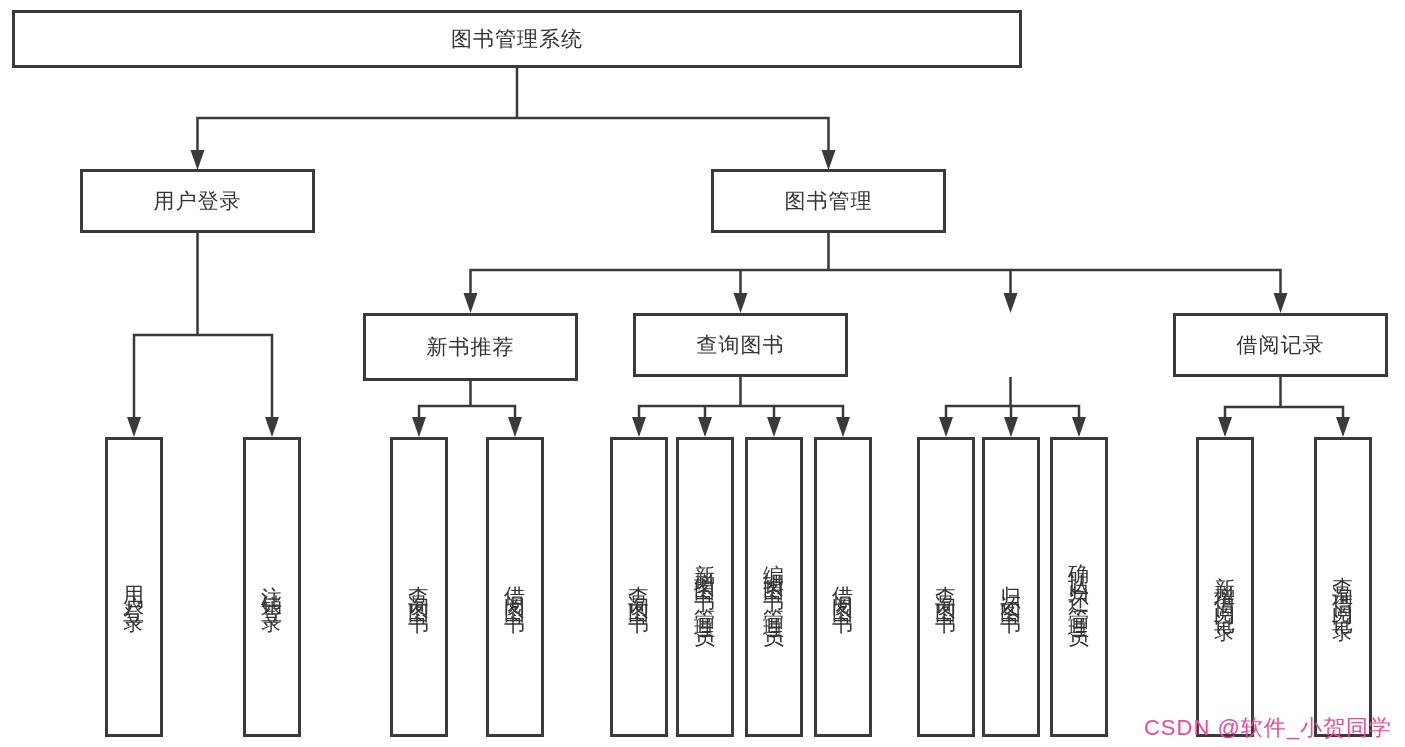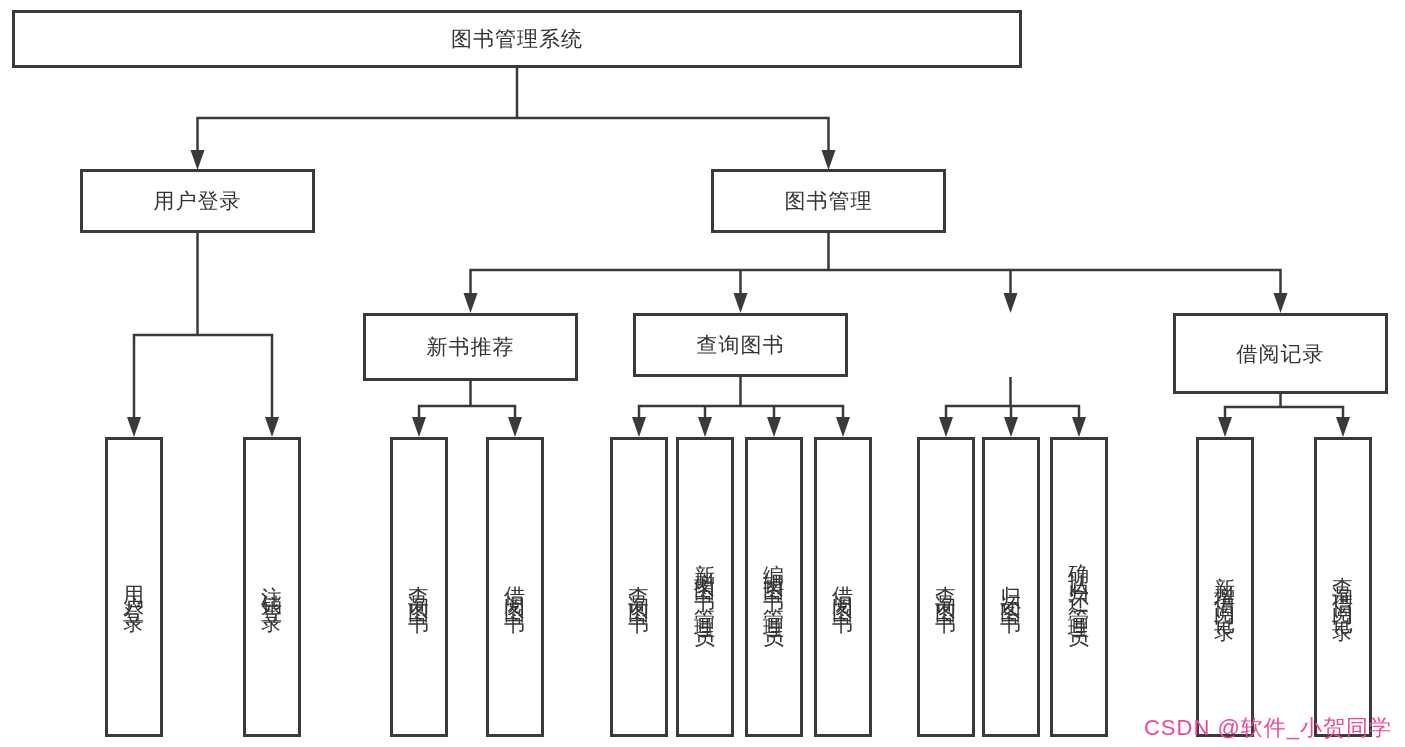--- a/index.html
+++ b/index.html
@@ -109,21 +109,21 @@
   <div class="node" style="left:711px;top:169px;width:235px;height:64px">
     <span>图书管理</span>
   </div>
 
   <div class="node" style="left:363px;top:313px;width:215px;height:68px">
     <span>新书推荐</span>
   </div>
   <div class="node" style="left:633px;top:313px;width:215px;height:64px">
     <span>查询图书</span>
   </div>
-  <div class="node" style="left:1173px;top:313px;width:215px;height:81px">
+  <div class="node" style="left:1173px;top:313px;width:215px;height:64px">
     <span>借阅记录</span>
   </div>
 
   <div class="vnode" style="left:105px;top:437px;width:58px;height:300px">
     <span>用户登录</span>
   </div>
   <div class="vnode" style="left:243px;top:437px;width:58px;height:300px">
     <span>注销登录</span>
   </div>
 

